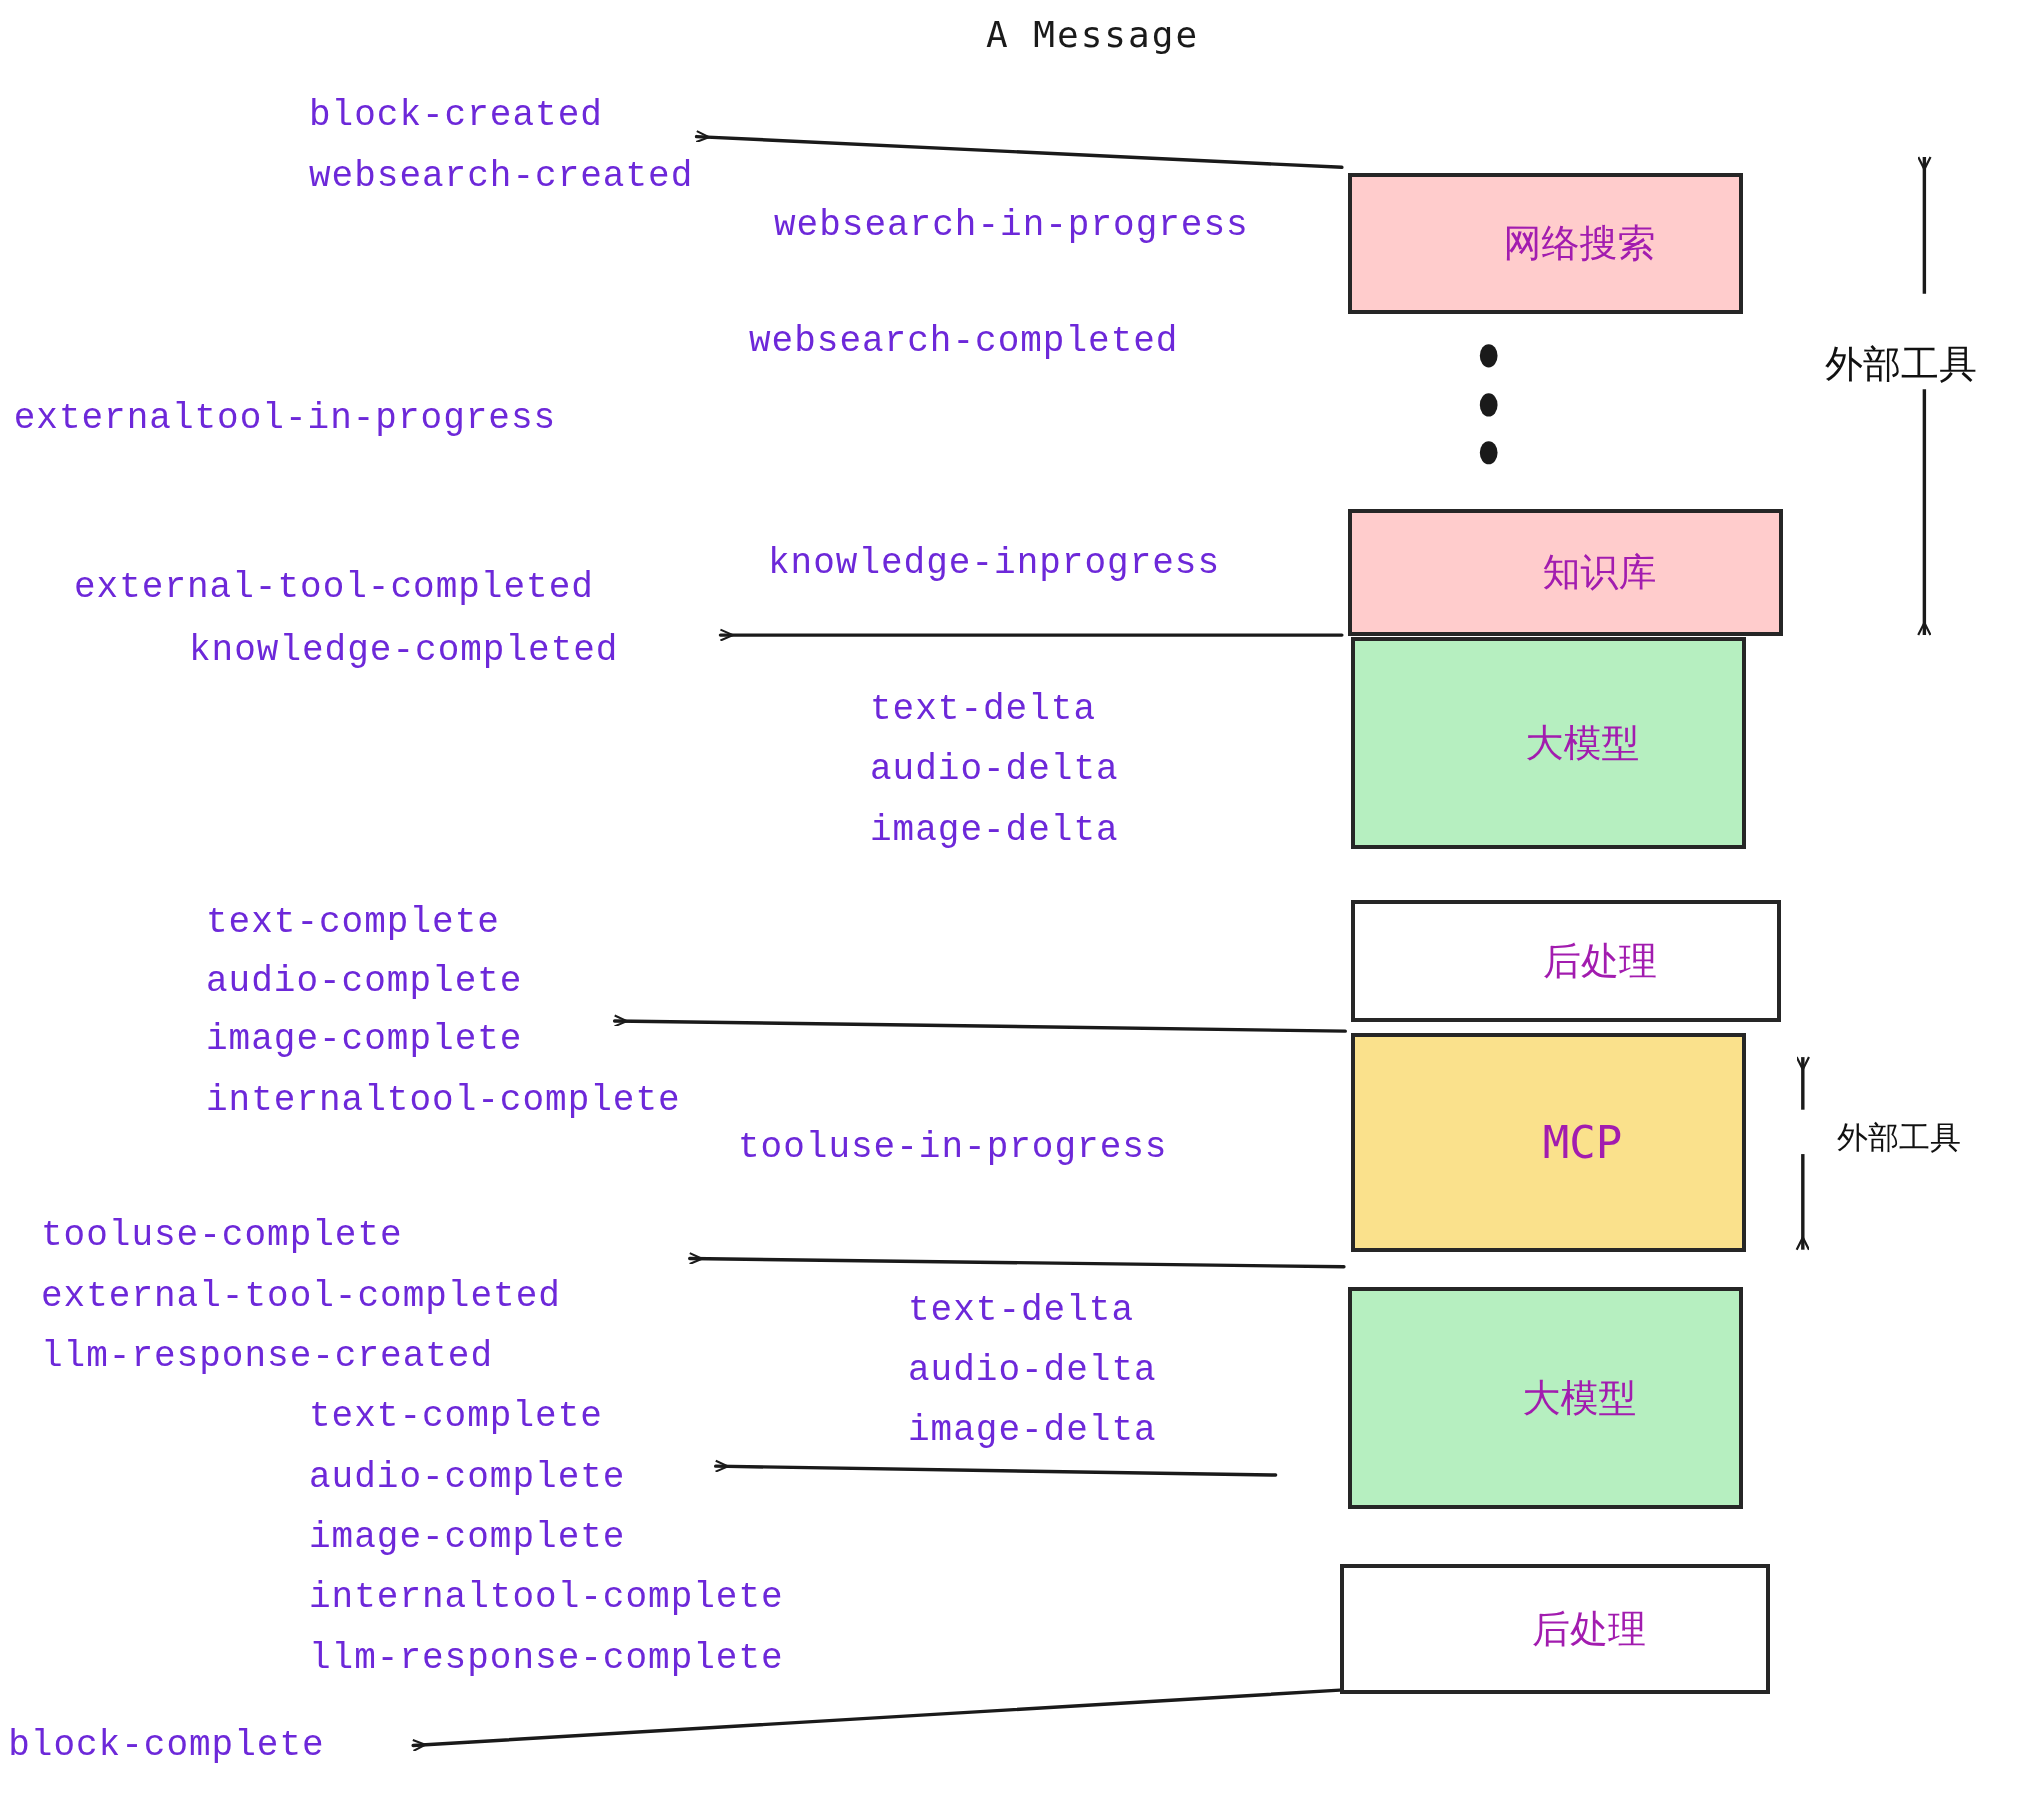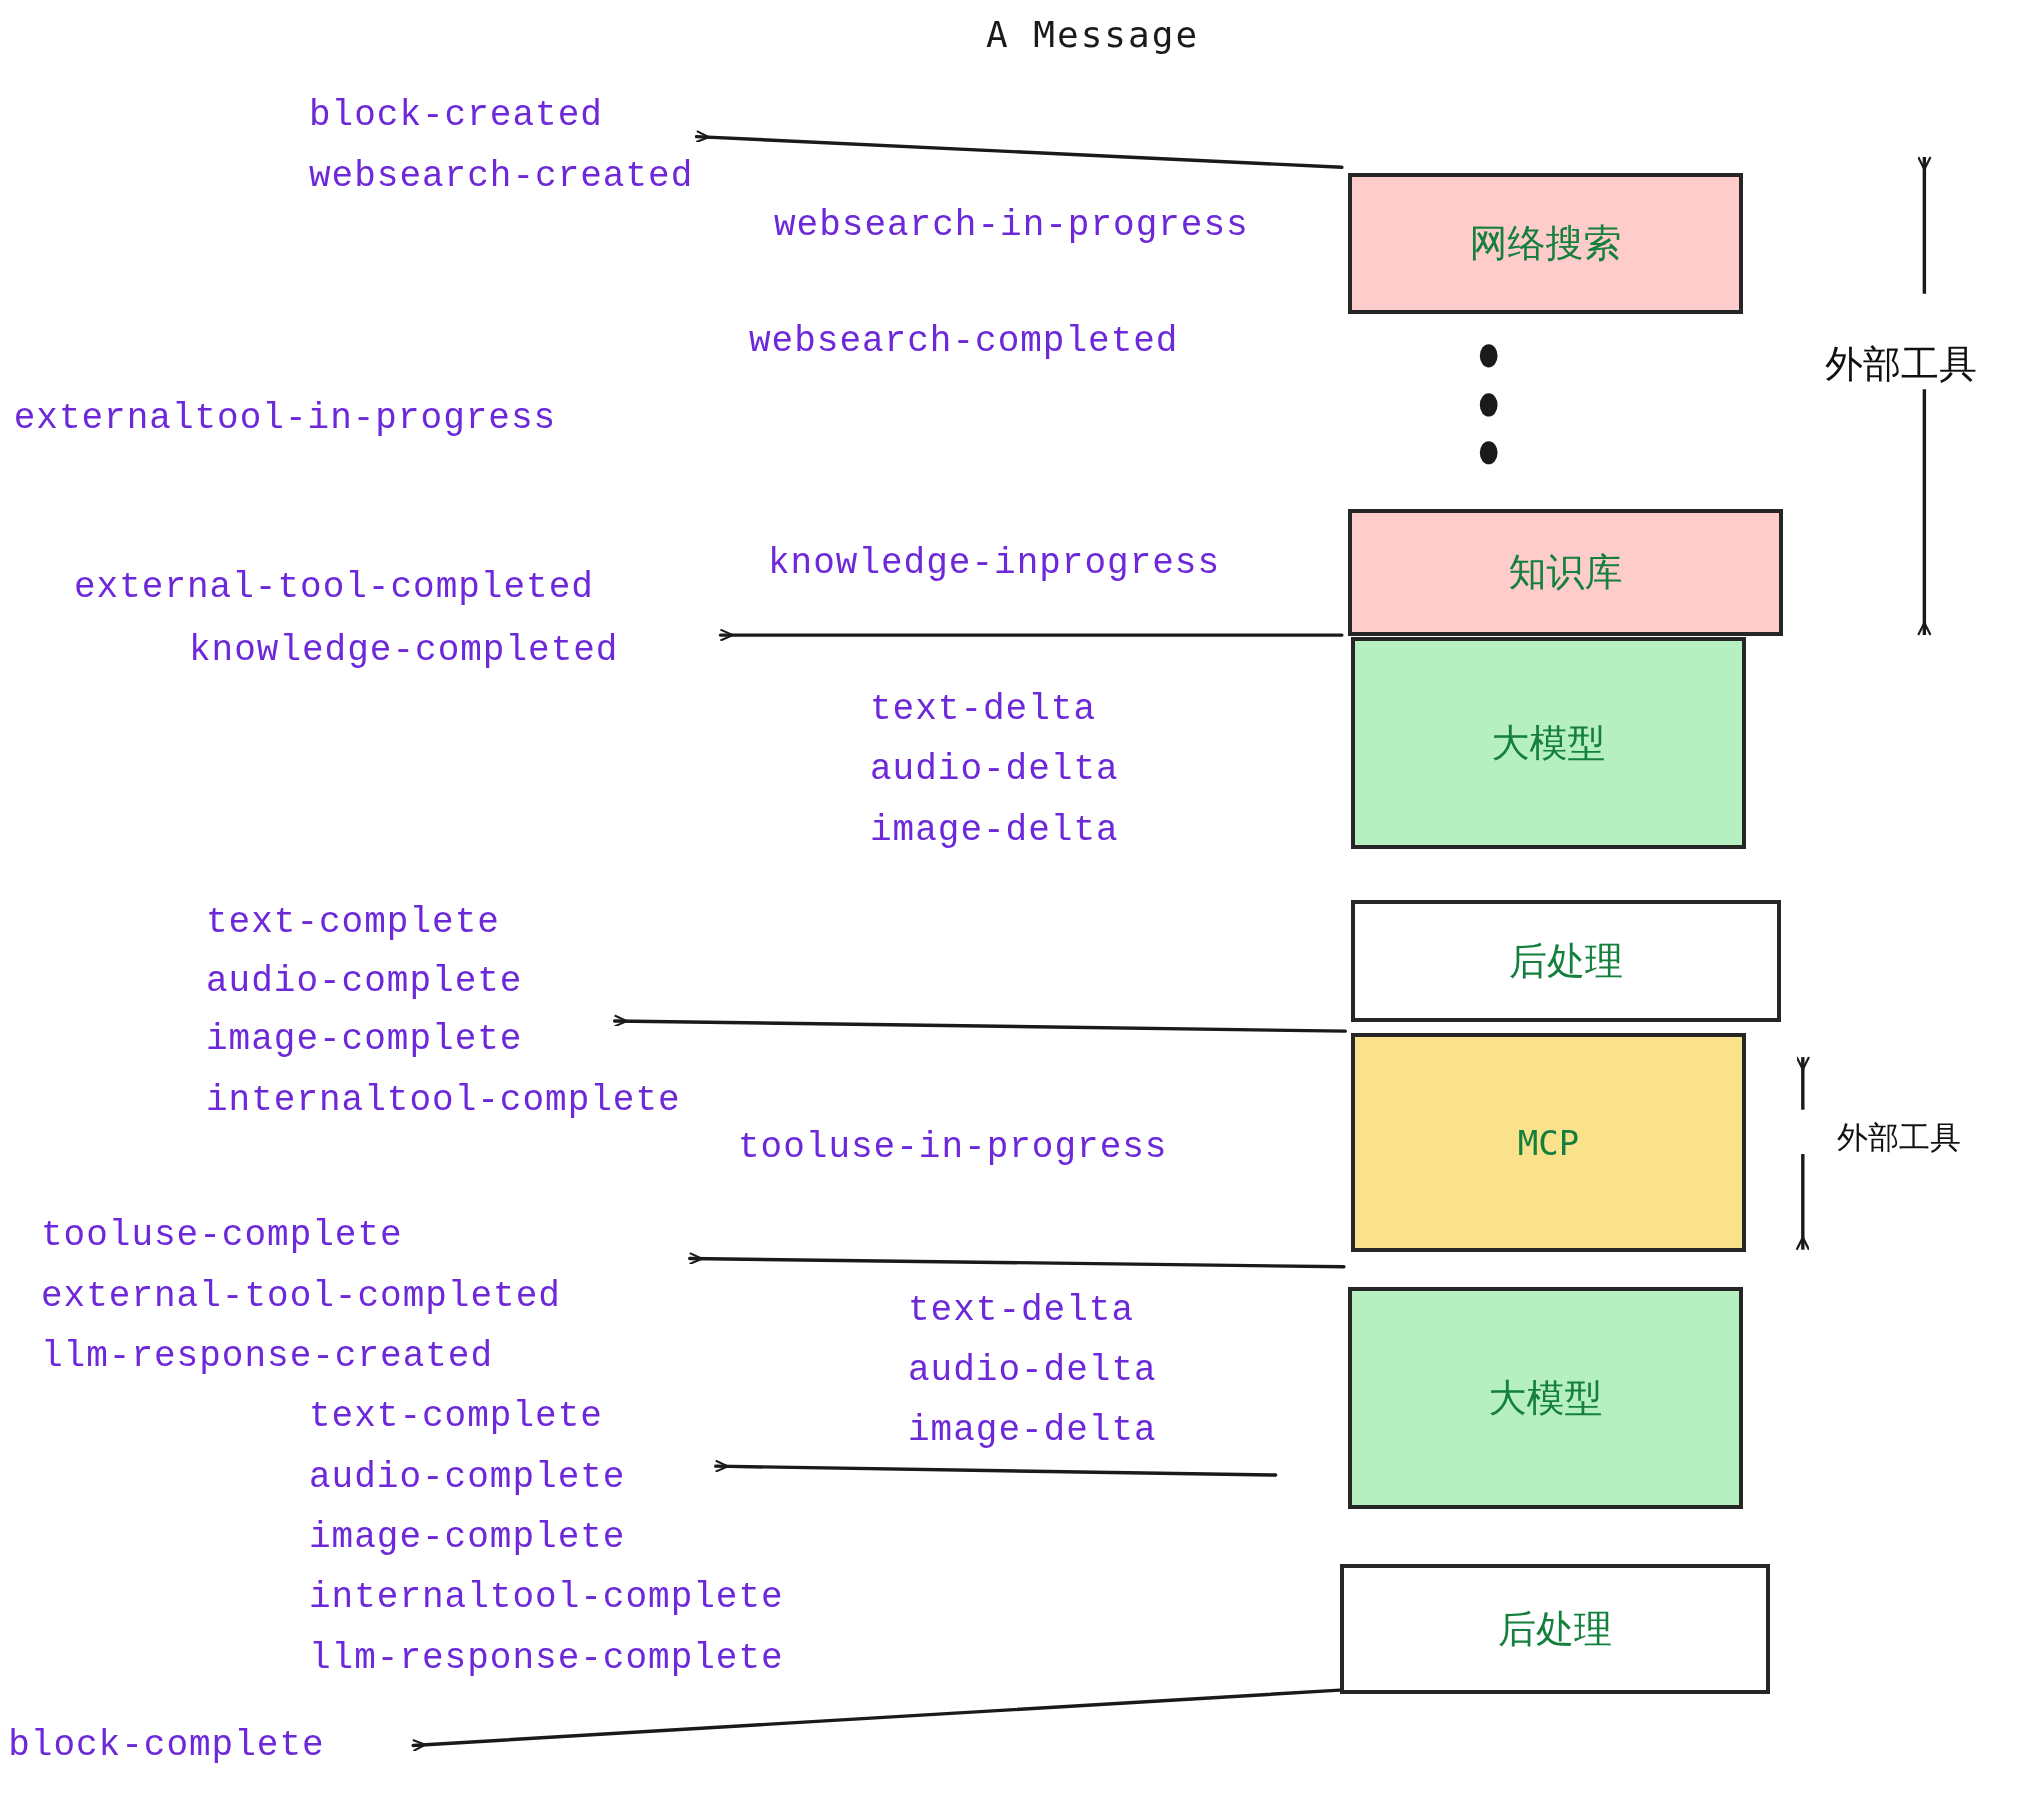--- a/index.html
+++ b/index.html
@@ -7,23 +7,23 @@
        font-family:"DejaVu Sans Mono","Liberation Mono",monospace;}
   #stage{position:relative;width:2035px;height:1796px;background:#fff;}
   svg#canvas{position:absolute;left:0;top:0;width:2035px;height:1796px;}
   .evt{position:absolute;white-space:pre;color:#6d28d9;
        font-family:Liberation Mono, monospace;
        font-size:36px;letter-spacing:1px;line-height:1;}
   .title{position:absolute;white-space:pre;color:#1a1a1a;
        font-family:"DejaVu Sans Mono","Liberation Mono",monospace;
        font-size:36px;letter-spacing:2px;}
   .boxlabel{position:absolute;display:flex;align-items:center;justify-content:center;
-       color:#15803d;font-family:"DejaVu Sans","Liberation Sans",sans-serif;
-       font-size:38px;pointer-events:none;}
-  .boxlabel.mono{font-family:"DejaVu Sans Mono","Liberation Mono",monospace;font-size:34px;}
+       color:#a21caf;font-family:"DejaVu Sans","Liberation Sans",sans-serif;
+       font-size:38px;pointer-events:none;padding-left:34px;}
+  .boxlabel.mono{font-family:"DejaVu Sans Mono","Liberation Mono",monospace;font-size:44px;}
   .sidelabel{position:absolute;white-space:pre;color:#111;
        font-family:"DejaVu Sans","Liberation Sans",sans-serif;font-size:38px;}
   .sidelabel.small{font-size:31px;}
   .nodebox{position:absolute;box-sizing:border-box;border:4.1px solid #262626;}
 </style>
 </head>
 <body>
 
 <div id="stage">
 

